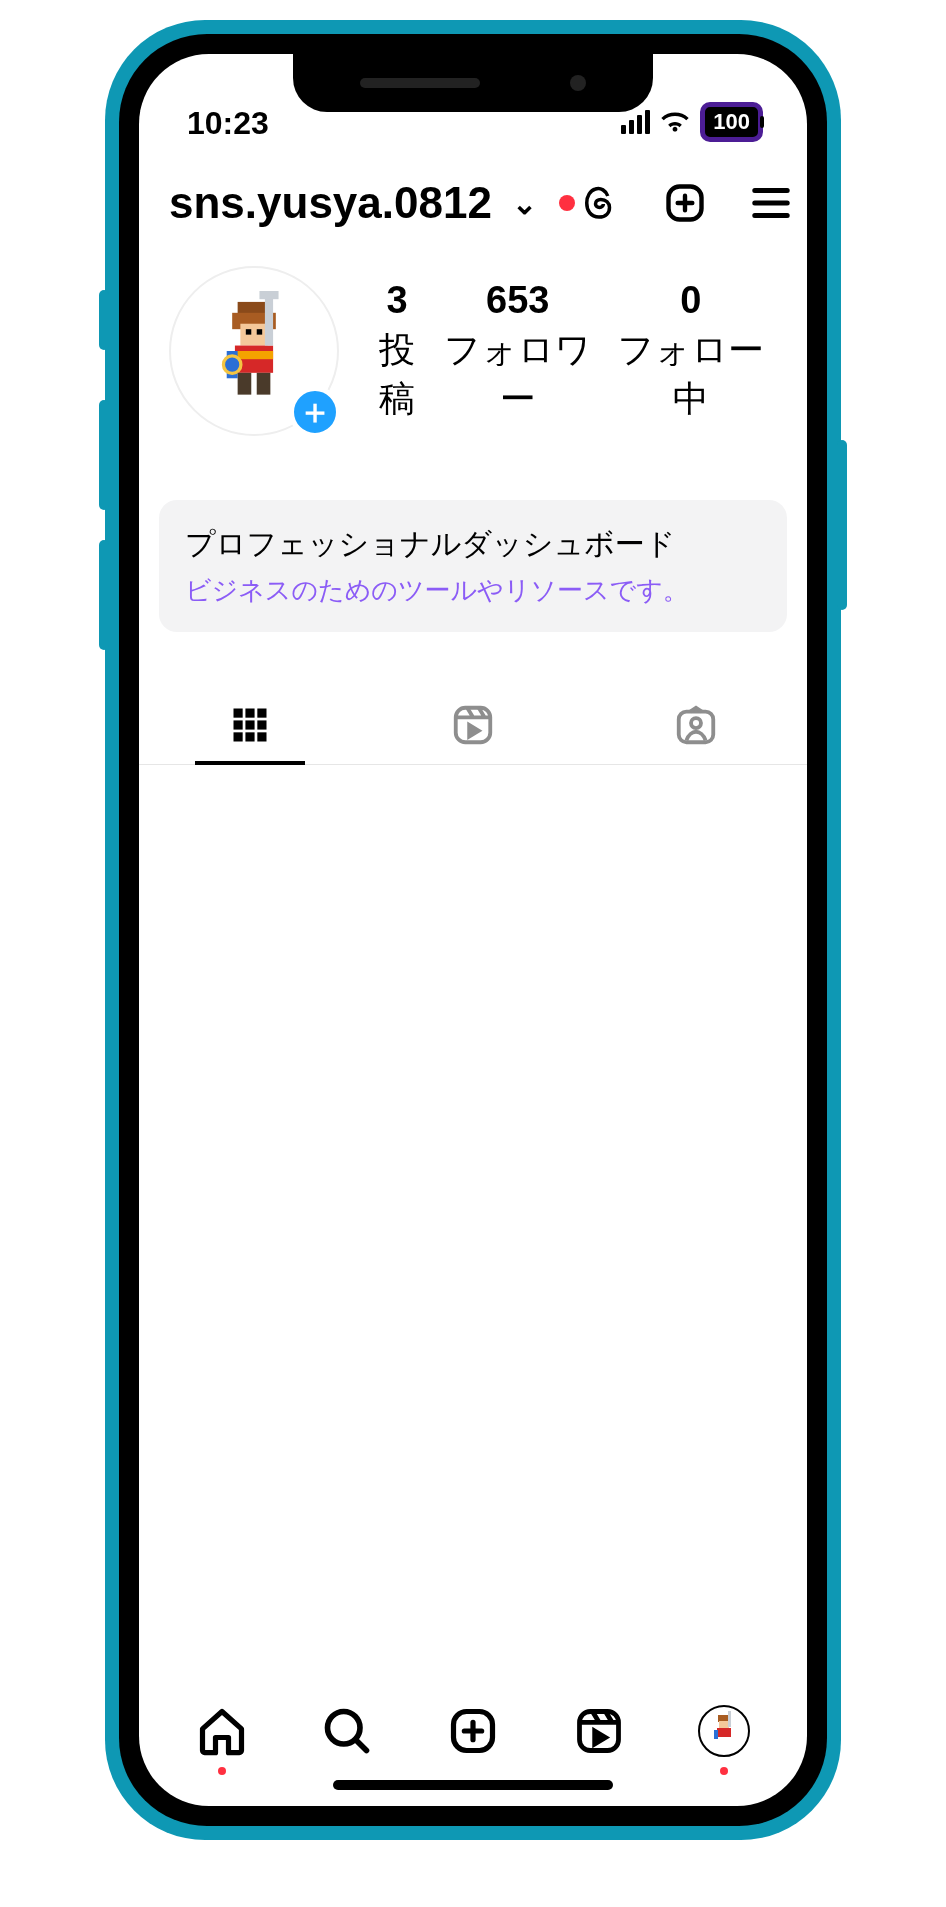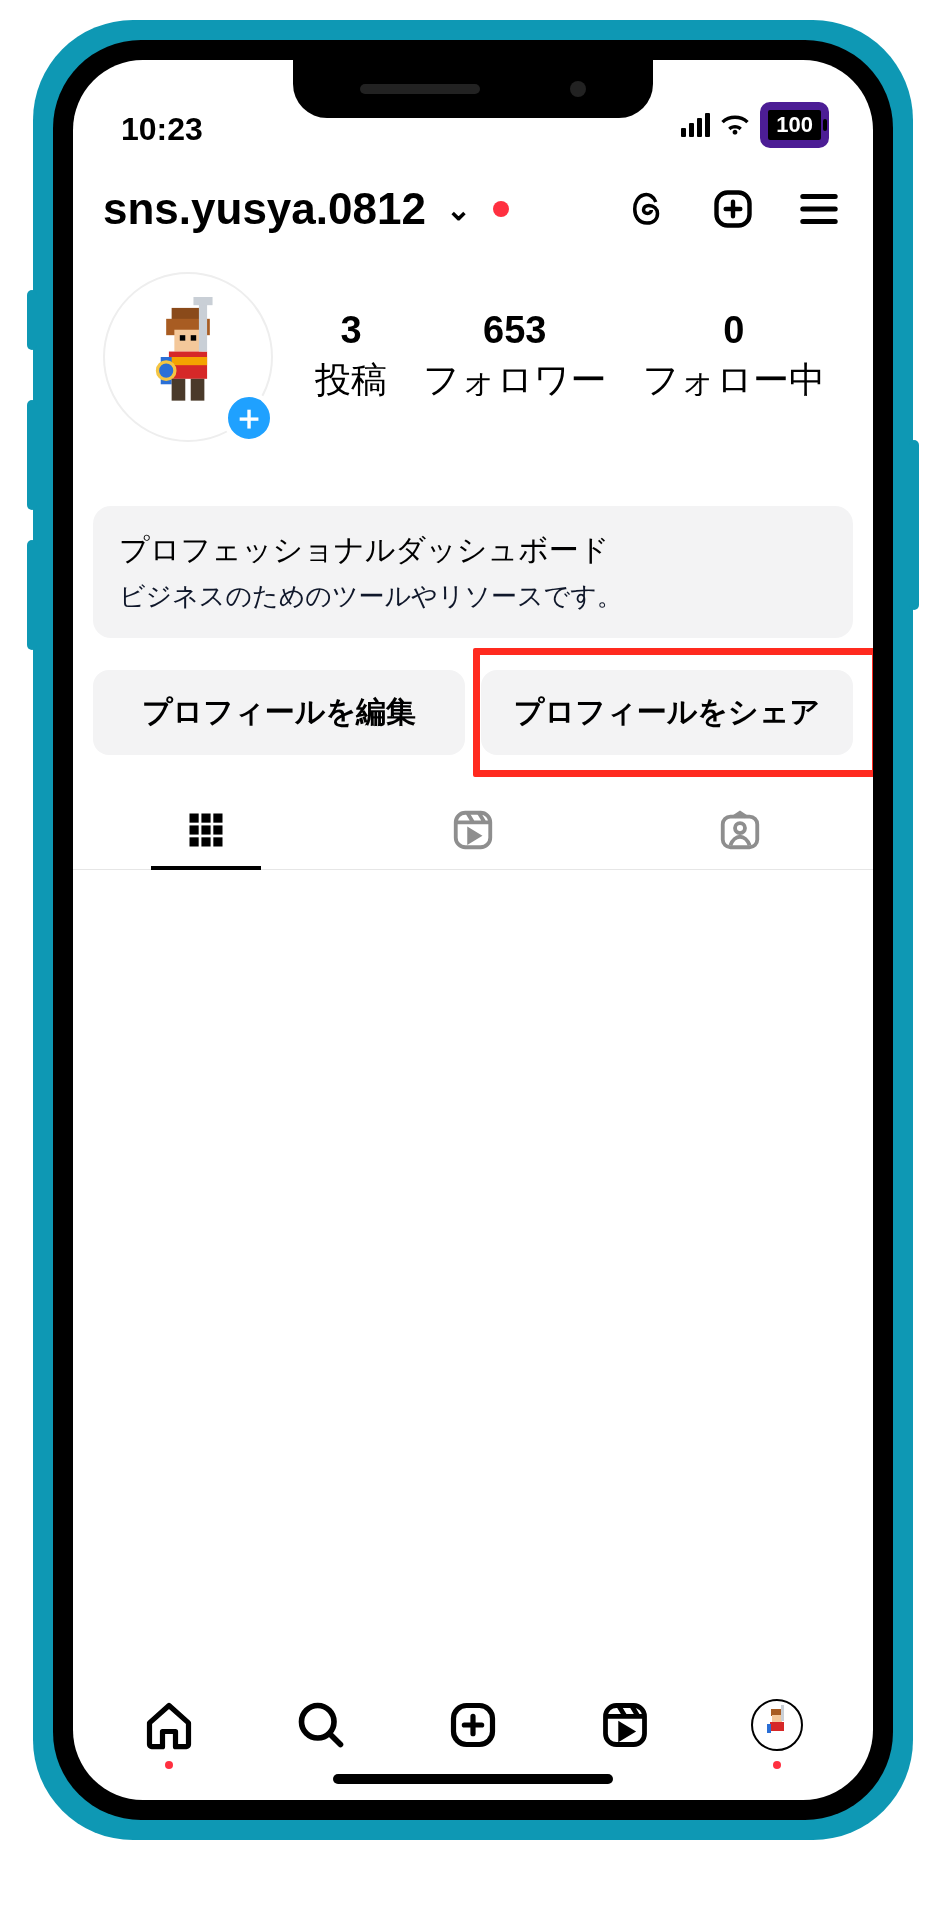--- a/index.html
+++ b/index.html
@@ -6,25 +6,25 @@
   body {
     background: #fff;
     font-family: -apple-system, BlinkMacSystemFont, "Helvetica Neue", Arial, sans-serif;
     display: flex;
     justify-content: center;
     align-items: flex-start;
     padding: 20px 0;
   }
   
   .device {
-    width: 880px;
+    width: 736px;
     height: 1820px;
     background: #0e98b4;
     border-radius: 100px;
-    padding: 20px;
+    padding: 14px;
     position: relative;
   }
   .device-inner {
     width: 100%;
     height: 100%;
     background: #000;
     border-radius: 88px;
     padding: 20px;
     position: relative;
   }
@@ -84,21 +84,21 @@
     font-weight: 600;
   }
   .status-right { display:flex; align-items:center; gap:10px; }
   .signal{display:flex;align-items:flex-end;gap:3px;}
   .signal span{width:5px;background:#000;border-radius:1px;}
   .signal span:nth-child(1){height:9px}
   .signal span:nth-child(2){height:14px}
   .signal span:nth-child(3){height:19px}
   .signal span:nth-child(4){height:24px}
   .battery-pill{
-    border:8px solid #4c1d95;border-radius:10px;
+    border:5px solid #4c1d95;border-radius:10px;
     padding:2px 8px;font-size:22px;font-weight:800;
     background:#000;color:#fff;
     position:relative;
   }
   .battery-pill:after{
     content:"";position:absolute;right:-6px;top:30%;height:40%;width:4px;background:#000;border-radius:2px;
   }
 
   
   .header {
@@ -140,21 +140,21 @@
   .stat-label{font-size:36px;color:#000;margin-top:4px;}
 
   
   .dash-card{
     margin:40px 20px 18px 20px;
     background:#f3f3f4;
     border-radius:18px;
     padding:24px 26px;
   }
   .dash-title{font-size:30px;font-weight:400;}
-  .dash-sub{font-size:26px;color:#0f172a;margin-top:8px;}
+  .dash-sub{font-size:26px;color:#8b5cf6;margin-top:8px;}
 
   
   .actions{
     display:flex;gap:16px;padding:0 20px;margin-top:14px;position:relative;
   }
   .action-btn{
     flex:1;background:#f3f3f4;border-radius:16px;
     text-align:center;padding:22px 0;font-size:30px;font-weight:700;
   }
   .highlight-box{
@@ -289,25 +289,20 @@
             <div class="stat-label">フォロー中</div>
           </div>
         </div>
       </div>
 
       <div class="dash-card">
         <div class="dash-title">プロフェッショナルダッシュボード</div>
         <div class="dash-sub">ビジネスのためのツールやリソースです。</div>
       </div>
 
-      <div class="actions">
-        <div class="action-btn">プロフィールを編集</div>
-        <div class="action-btn" id="share-btn">プロフィールをシェア</div>
-        <div class="highlight-box" id="hl" style="left: 400px; top: -22px; width: 406px; height: 129px;"></div>
-      </div>
 
       <div class="tabs">
         <div class="tab active">
           <svg width="44" height="44" viewBox="0 0 24 24" fill="#000">
               <rect x="3" y="3" width="5" height="5"></rect>
               <rect x="9.5" y="3" width="5" height="5"></rect>
               <rect x="16" y="3" width="5" height="5"></rect>
               <rect x="3" y="9.5" width="5" height="5"></rect>
               <rect x="9.5" y="9.5" width="5" height="5"></rect>
               <rect x="16" y="9.5" width="5" height="5"></rect>

